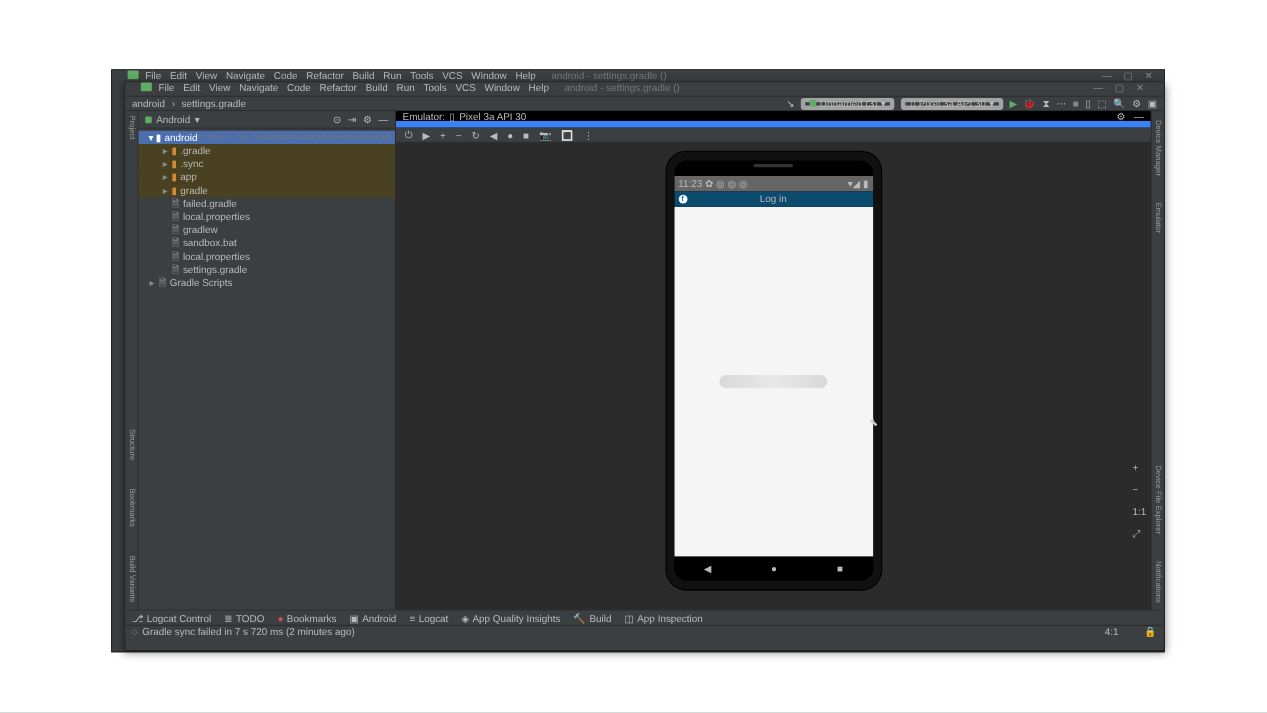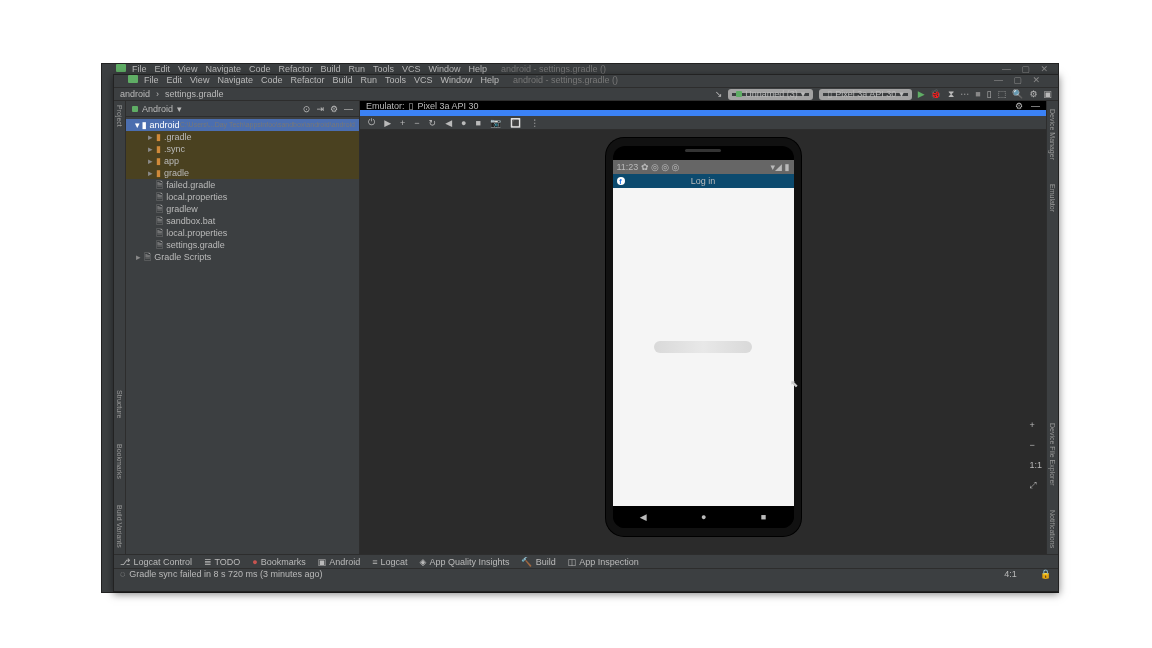--- a/index.html
+++ b/index.html
@@ -327,20 +327,20 @@
       </span>
       <span style="display: flex; gap: 3px; align-items: center;">
         <span>◫</span>
         <span>App Inspection</span>
       </span>
     </div>
 
   <div class="statusline">
     <span style="display:flex;gap:4px;align-items:center">
         <span>◌</span>
-        <span>Gradle sync failed in 8 s 720 ms (3 minutes ago)</span>
+        <span>Gradle sync failed in 7 s 720 ms (2 minutes ago)</span>
       </span>
     <span style="display:flex;gap:24px">
         <span>4:1</span>
         <span>🔒</span>
       </span>
   </div>
 </div>
 
 </body></html>

